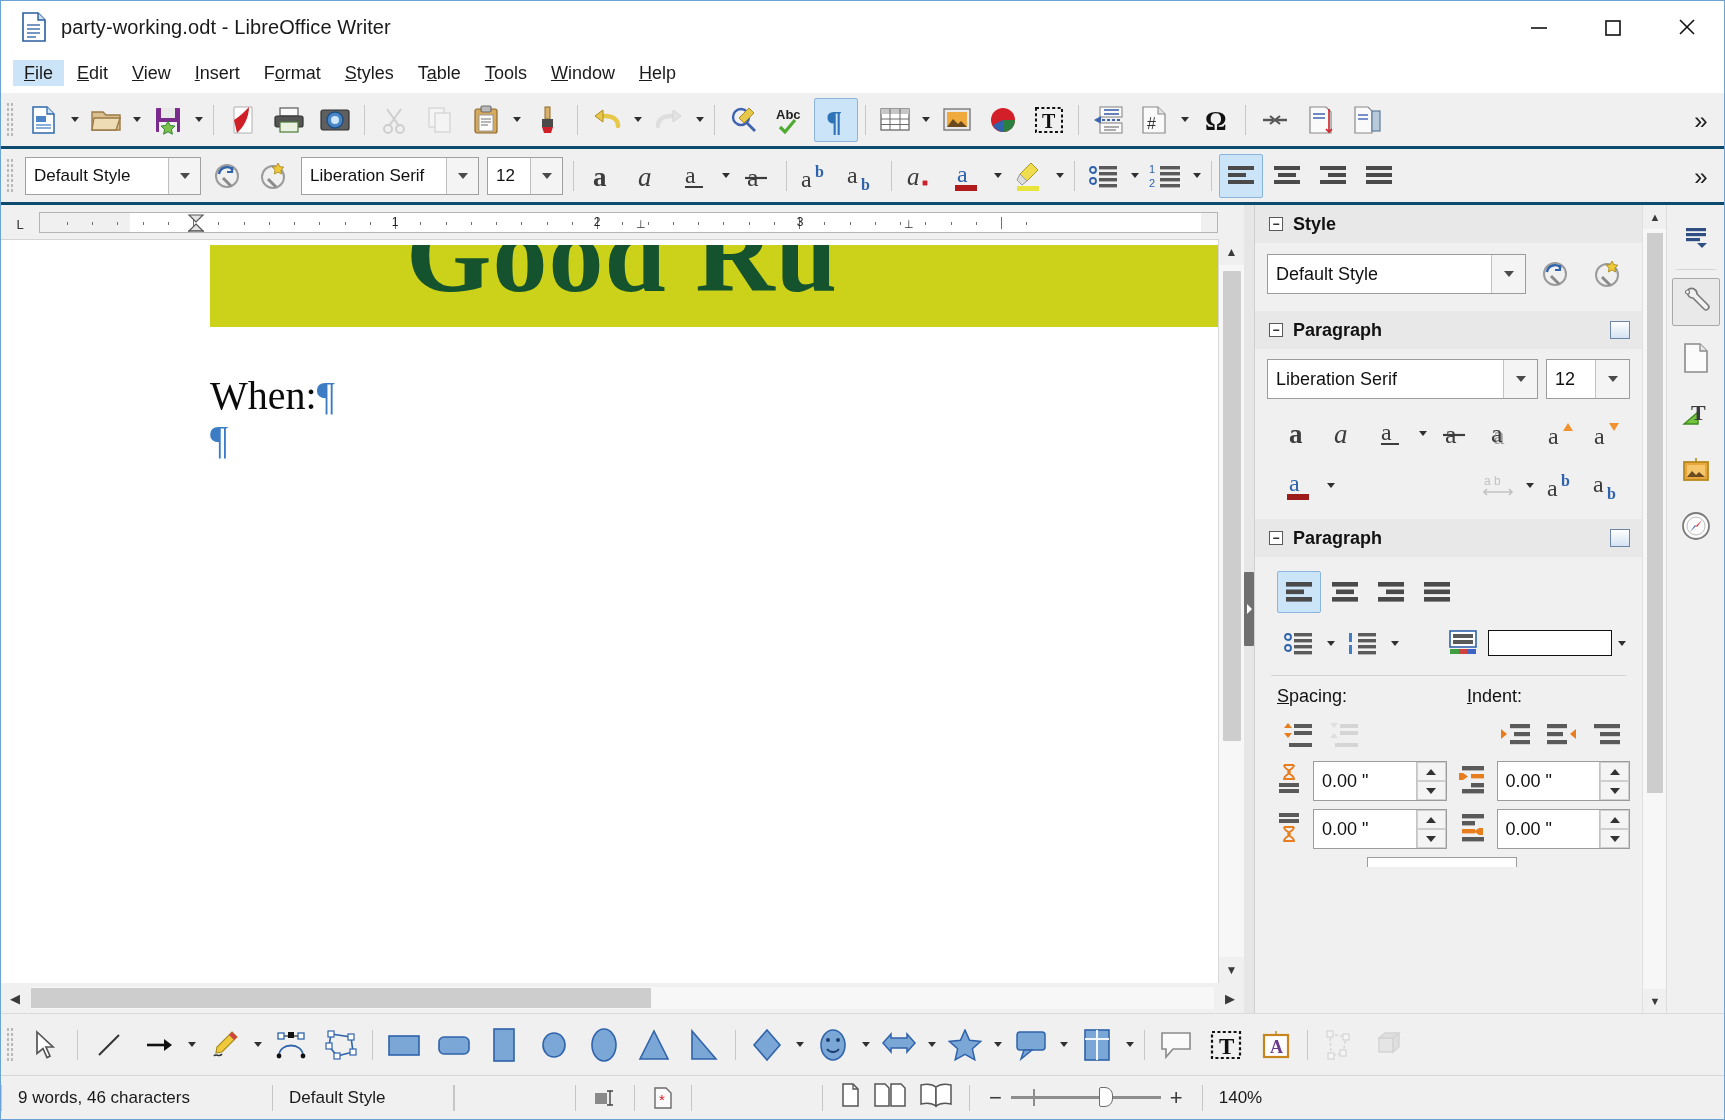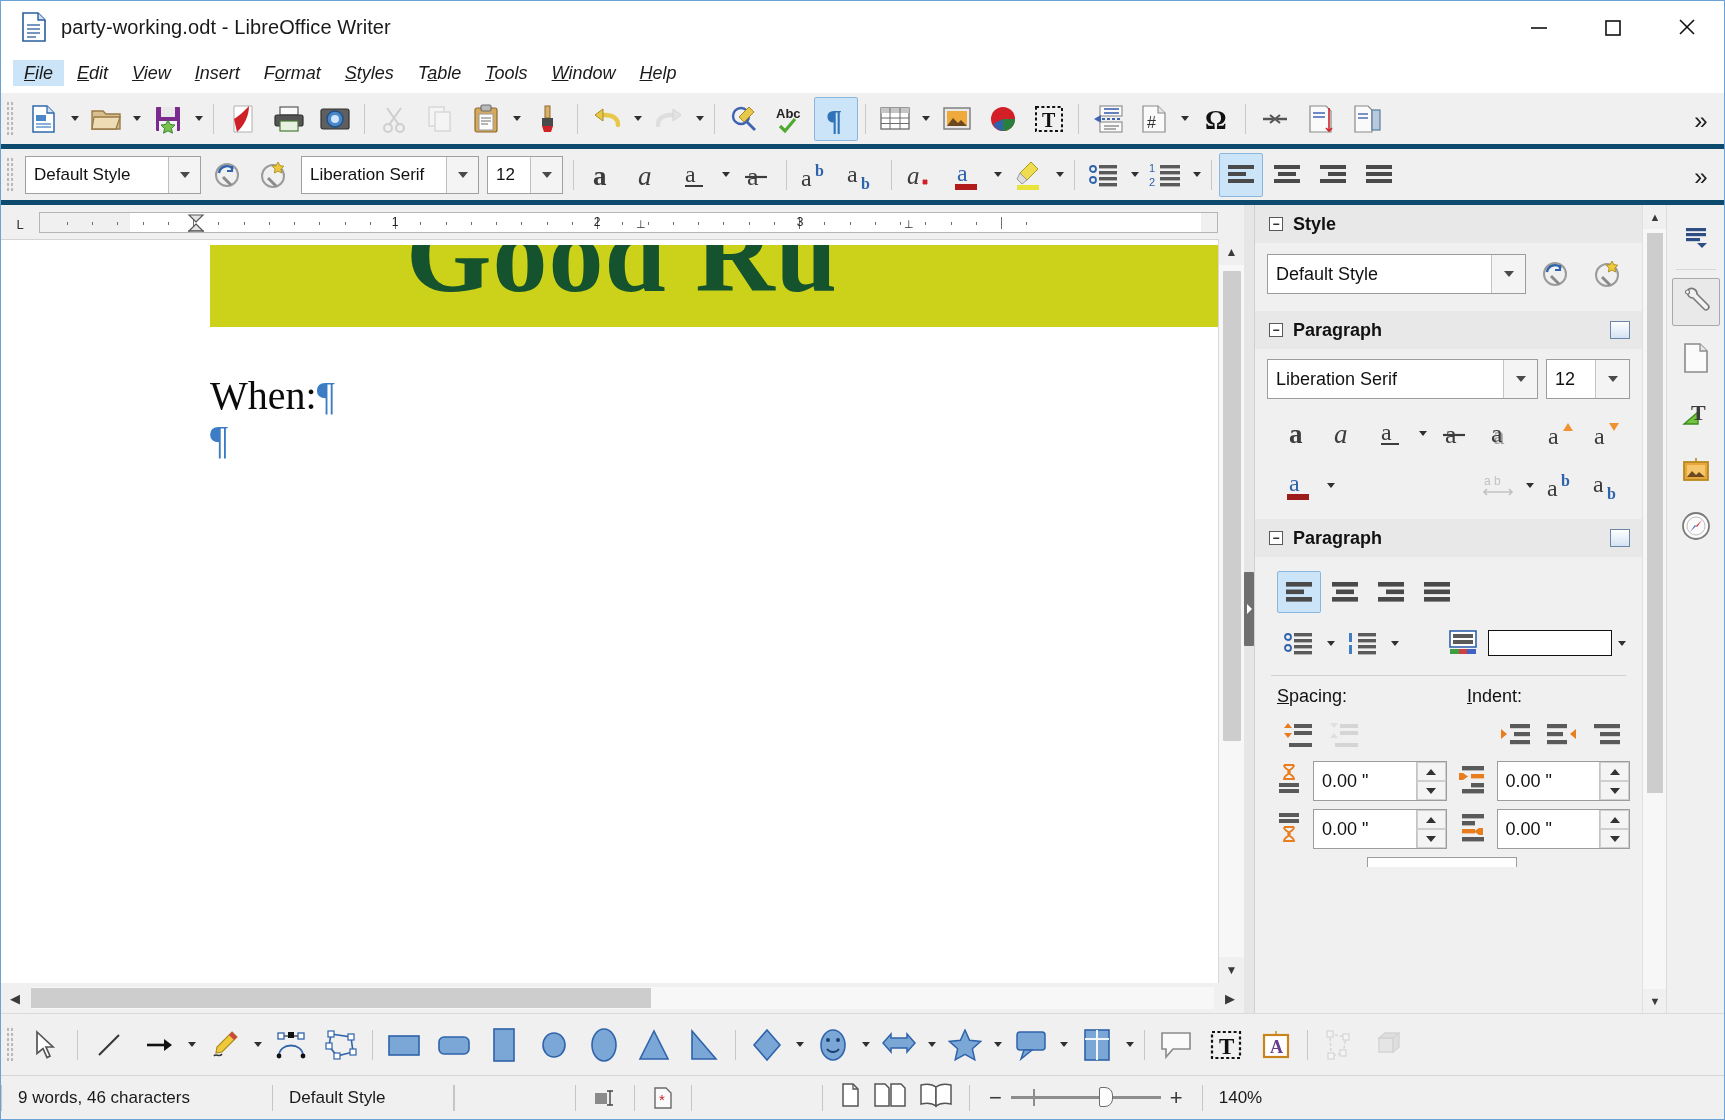--- a/index.html
+++ b/index.html
@@ -39,37 +39,36 @@
   }
   .winbtn svg { display: block; }
 
   
   .menubar {
     height: 40px; flex: 0 0 40px;
     background: #ffffff;
     display: flex; align-items: center;
     padding-left: 12px;
     border-bottom: 1px solid #ffffff;
-    font-style: italic;
   }
   .menuitem {
     font-size: 18px; color: #1a1a1a;
     padding: 4px 11px; margin-right: 2px;
     line-height: 1;
   }
   .menuitem.active { background: #cce4f7; }
   .menuitem u { text-decoration: underline; }
 
   
   .toolbar {
     height: 56px; flex: 0 0 56px;
     background: #f0f0f0;
     display: flex; align-items: center;
     position: relative;
-    border-bottom: 5px solid #0c4a6e;
+    border-bottom: 3px solid #0c4a6e;
   }
   .grip {
     width: 8px; height: 36px; margin: 0 7px 0 5px;
     background-image: radial-gradient(#b6b6b6 40%, transparent 41%);
     background-size: 4px 5px;
     opacity: .95;
   }
   .tbtn {
     height: 44px; min-width: 44px;
     display: flex; align-items: center; justify-content: center;

